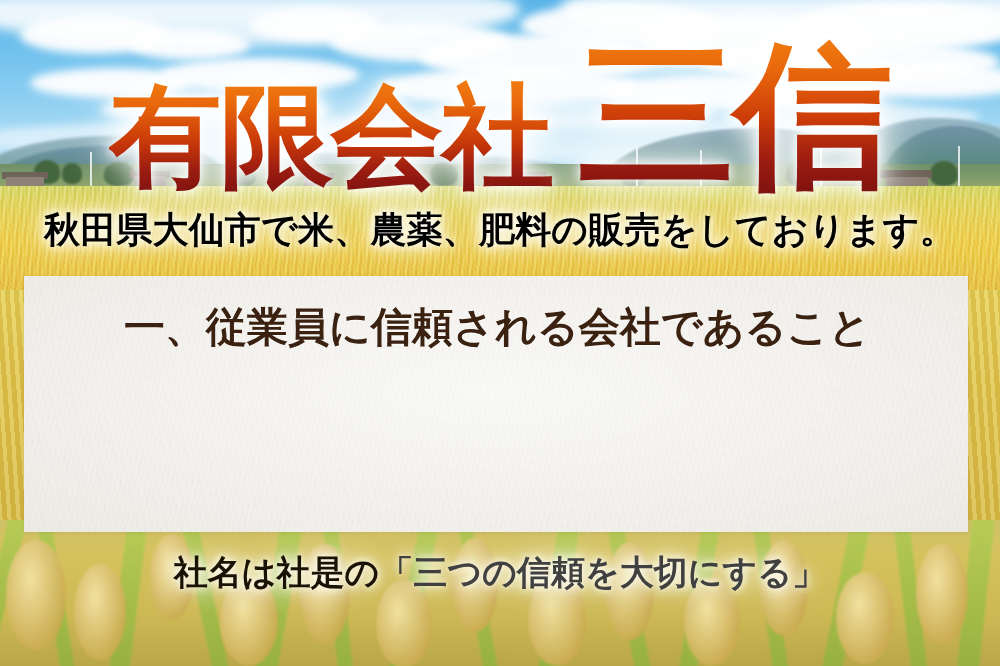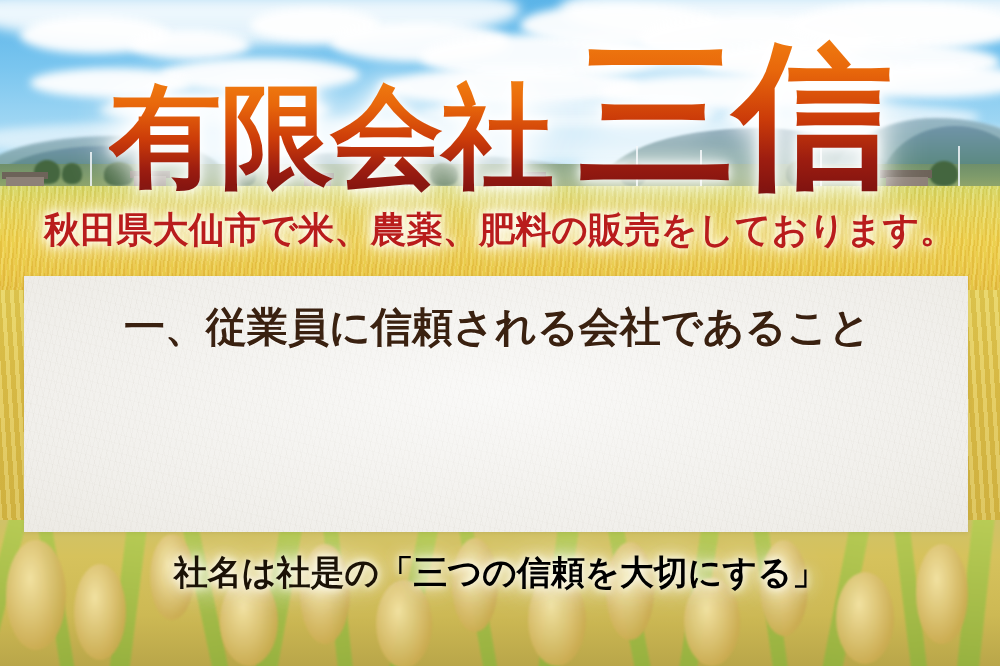--- a/index.html
+++ b/index.html
@@ -164,21 +164,21 @@
   .subtitle {
     position: absolute;
     left: 0; top: 206px;
     width: 1000px;
     text-align: center;
     z-index: 6;
     font-family: "DejaVu Serif", "Liberation Serif", serif;
     font-weight: 700;
     font-size: 36px;
     letter-spacing: 0.005em;
-    color: #b91c1c;
+    color: #000000;
     text-shadow:
       0 0 7px #fffdf6, 0 0 13px #fffdf6, 0 0 20px rgba(255,255,250,0.95),
       0 0 30px rgba(255,255,250,0.8);
     white-space: nowrap;
   }
 
   
   .panel {
     position: absolute;
     left: 24px; top: 276px;
@@ -231,21 +231,21 @@
     font-family: "DejaVu Serif", "Liberation Serif", serif;
     font-weight: 700;
     font-size: 34px;
     line-height: 1.42;
     color: #1b1206;
     white-space: nowrap;
     text-shadow:
       0 0 7px #fffdf4, 0 0 14px #fffdf4, 0 0 24px rgba(255,255,248,0.92),
       0 0 36px rgba(255,255,248,0.7);
   }
-  .accent { color: #000000; }
+  .accent { color: #404040; }
 </style>
 </head>
 <body>
 
 <div class="banner">
 
   <div class="bg">
 
     <div class="sky"></div>
 

